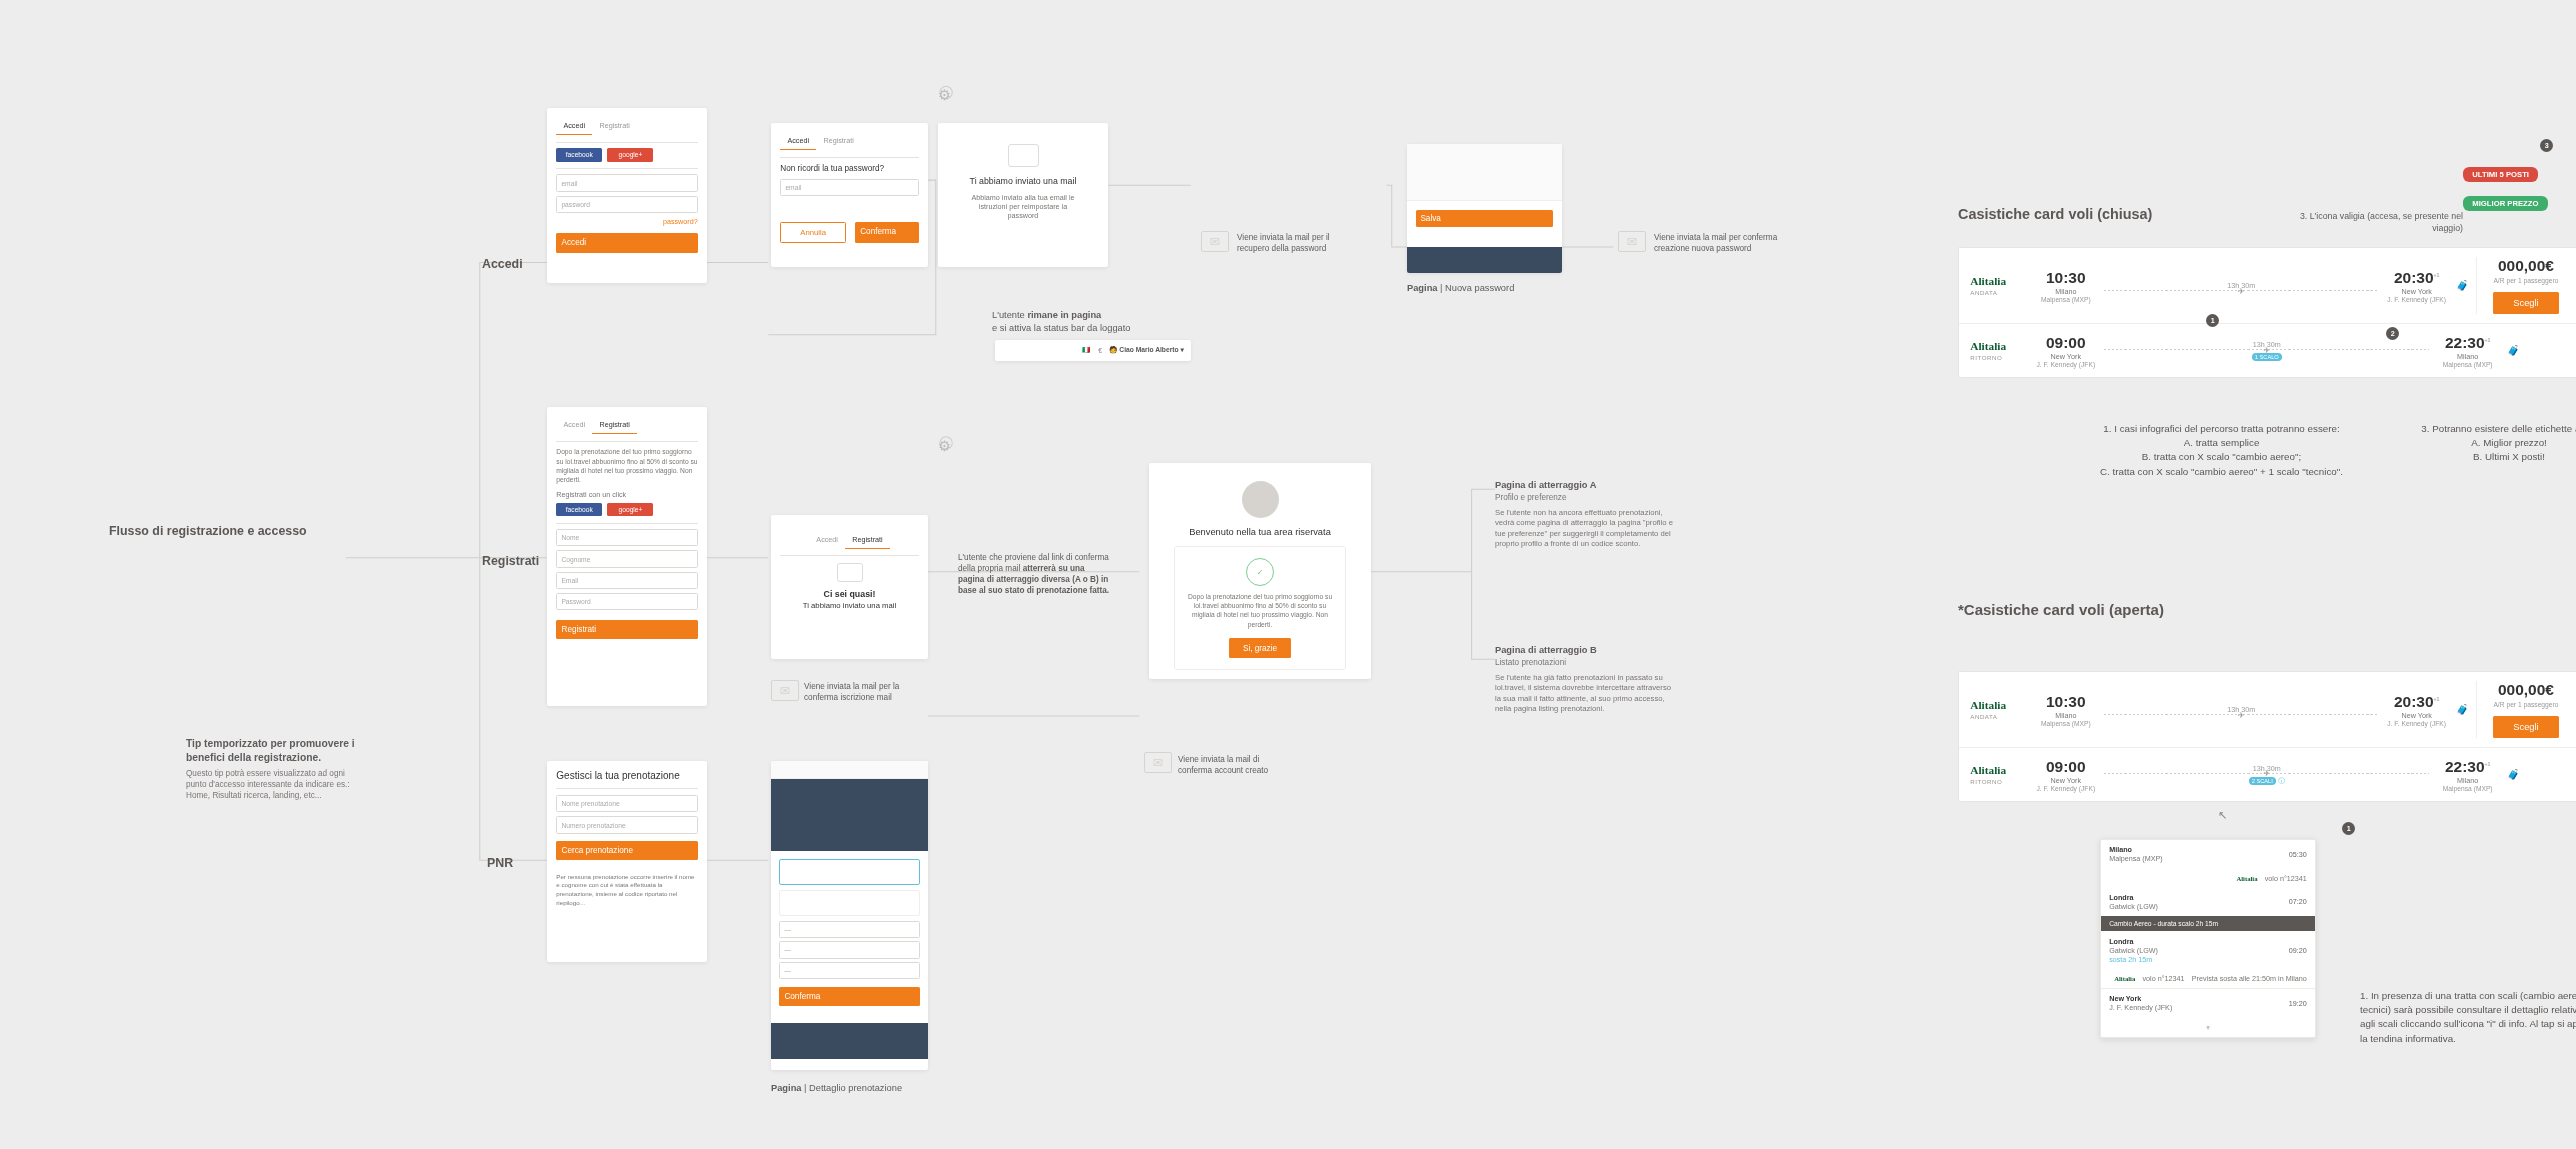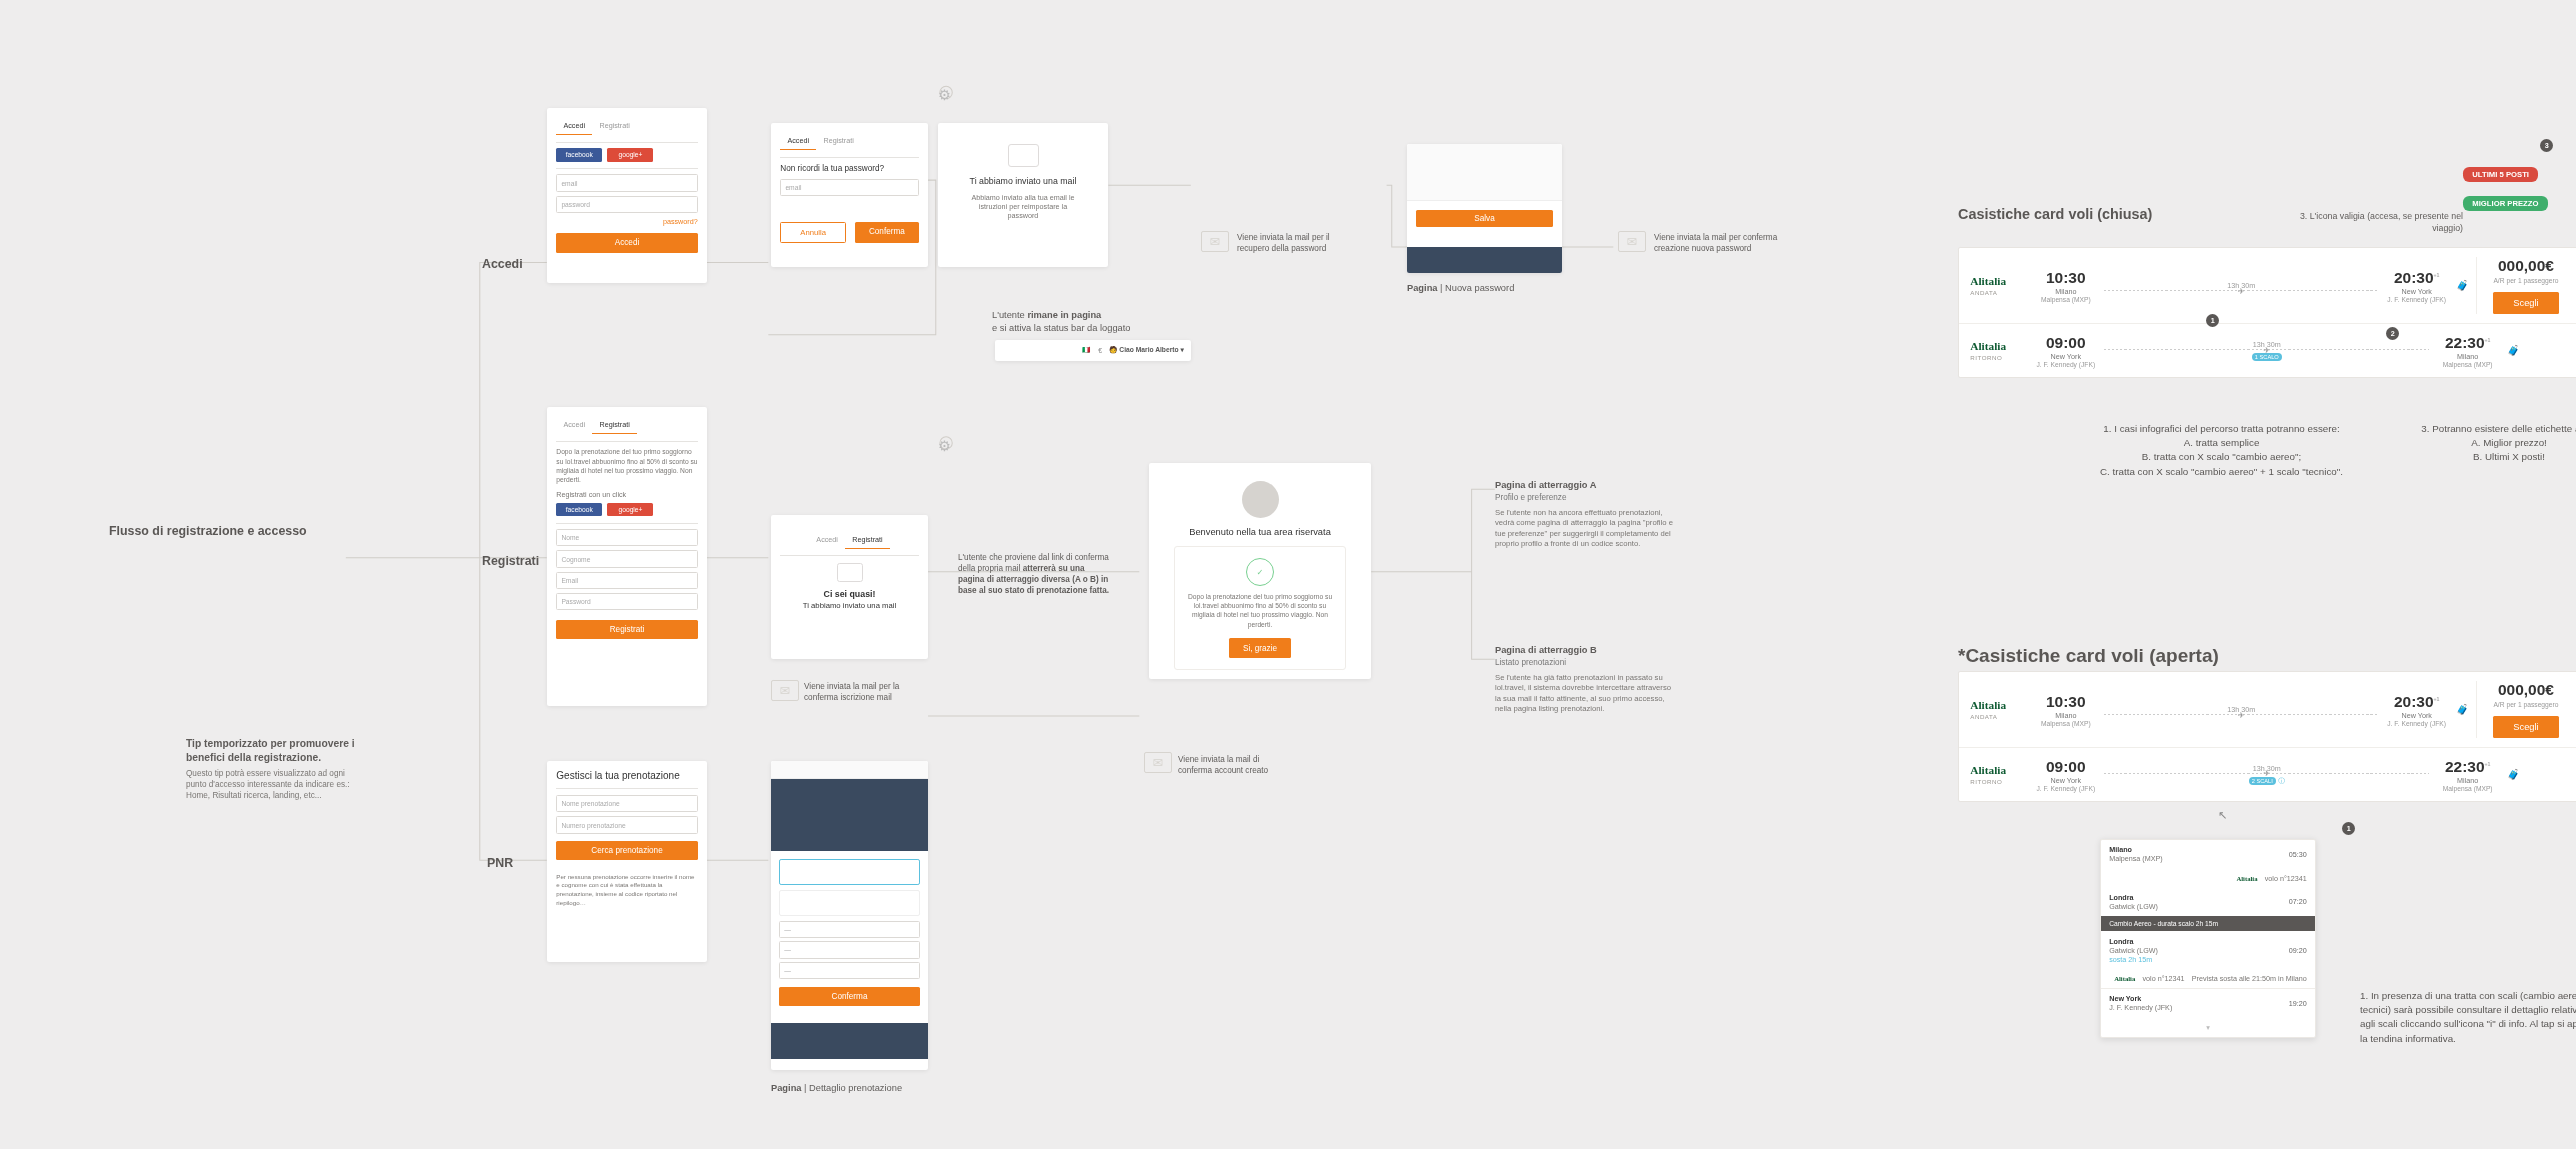--- a/index.html
+++ b/index.html
@@ -2,21 +2,21 @@
 <html style="font-size:8.2px"><head>
 <meta charset="utf-8">
 <style>
 *{box-sizing:border-box;margin:0;padding:0}
 body{background:#eeeded;font-family:Helvetica,Arial,sans-serif;width:2968px;height:1150px;padding:41px 52px;color:#333;overflow:hidden}
 .canvas{position:relative;width:100%;height:100%}
 .card{position:absolute;background:#fff;border-radius:2.1px;box-shadow:0 1px 4.1px rgba(0,0,0,.08);padding:9.3px}
 .lbl{position:absolute;font-size:12.4px;font-weight:700;color:#5a5755}
 .txt{position:absolute;font-size:9.3px;line-height:1.35;color:#5f5c5a}
 .mini{font-size:7.2px;color:#7a7774}
-.btn-o{background:#f07d1a;color:#fff;text-align:center;border-radius:1.5px;padding:5.2px;font-size:8.2px}
+.btn-o{background:#f07d1a;color:#fff;border-radius:1.5px;padding:5.2px;font-size:8.2px}
 .btn-fb{background:#3b5998;color:#fff;font-size:6.7px;padding:3.1px 4.1px;border-radius:1.5px;display:inline-block;width:46px;text-align:center}
 .btn-gp{background:#dd4b39;color:#fff;font-size:6.7px;padding:3.1px 4.1px;border-radius:1.5px;display:inline-block;width:46px;text-align:center}
 .tab{display:inline-block;padding:4.1px 7.2px;font-size:7.2px;color:#999}
 .tab.active{color:#333;border-bottom:1px solid #f07d1a}
 .hr{height:0.5px;background:#e5e3e0;margin:6.2px 0}
 .inp{border:0.5px solid #dcd9d5;border-radius:1.5px;padding:4.1px;font-size:6.7px;color:#aaa;background:#fff}
 .tip{background:#f9a94b;color:#fff;border-radius:3.1px;padding:12.4px;text-align:center}
 .gear{color:#bbb;font-size:14.4px}
 .env{width:28px;height:20.6px;border:1px solid #d7d4cf;border-radius:2.1px;display:flex;align-items:center;justify-content:center;color:#d7d4cf;font-size:12.4px}
 .circle{width:13.4px;height:13.4px;border-radius:50%;background:#5a5755;color:#fff;display:flex;align-items:center;justify-content:center;font-size:7.2px;font-weight:700}
@@ -273,21 +273,21 @@
 <div class="pill" style="position:absolute;left:2411px;top:155px;background:#3fae6c">MIGLIOR PREZZO</div>
 
 <div class="footnote" style="left:2025px;top:381px;width:289px;text-align:center;white-space:pre-line">1. I casi infografici del percorso tratta potranno essere:
 A. tratta semplice
 B. tratta con X scalo "cambio aereo";
 C. tratta con X scalo "cambio aereo" + 1 scalo "tecnico".</div>
 <div class="footnote" style="left:2354px;top:381px;width:206px;text-align:center;white-space:pre-line">3. Potranno esistere delle etichette alert:
 A. Miglior prezzo!
 B. Ultimi X posti!</div>
 
-<div class="lbl" style="left:1906px;top:604px;font-size:19px">*Casistiche card voli (aperta)</div>
+<div class="lbl" style="left:1906px;top:560px;font-size:15px">*Casistiche card voli (aperta)</div>
 <div class="fcard" style="left:1906px;top:630px;width:629px">
  <div class="frow">
   <div style="width:62px">
           <div class="airline">Alitalia</div>
           <div class="leglbl">ANDATA</div>
         </div>
   <div style="text-align:center;width:67px">
           <div class="tm">10:30</div>
           <div class="city">Milano</div>
           <div class="air">Malpensa (MXP)</div>

